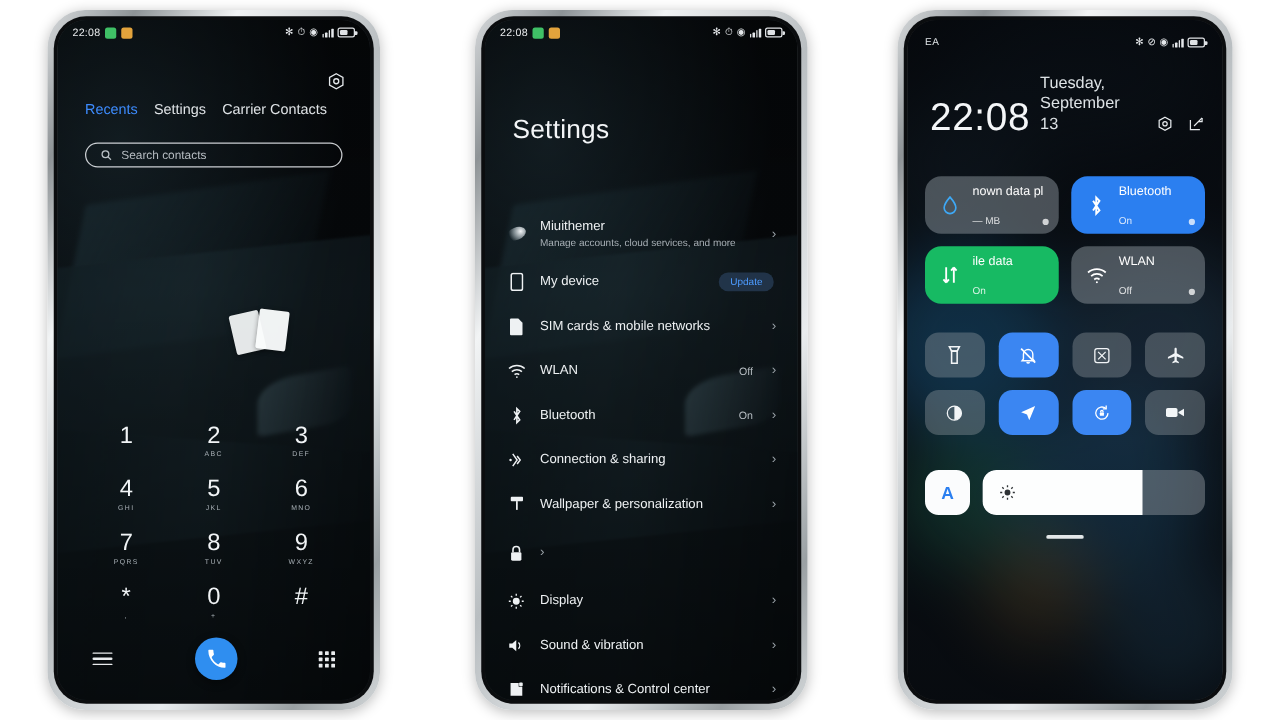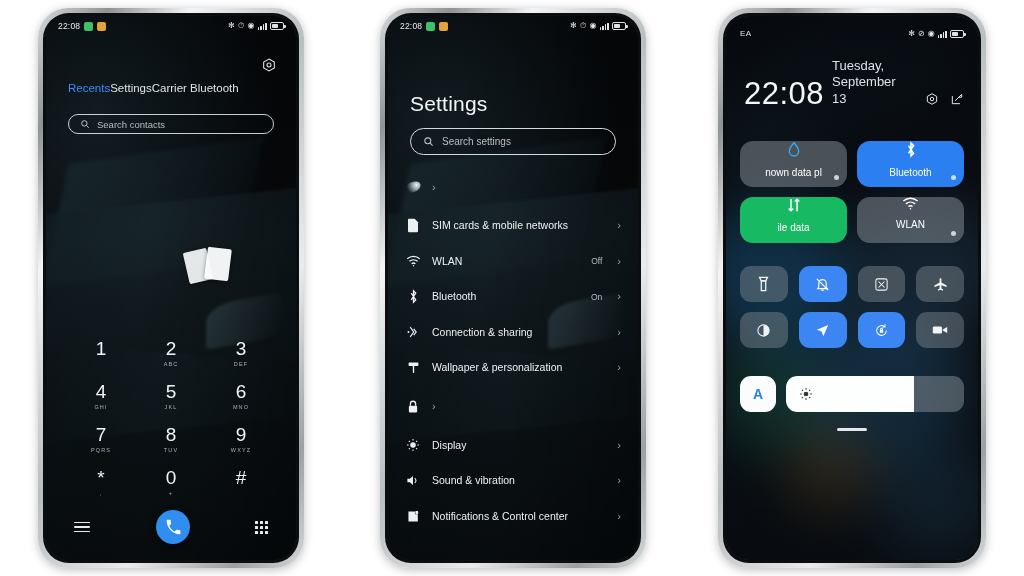--- a/index.html
+++ b/index.html
@@ -106,21 +106,21 @@
   }
 
   
   #phone1 { left: 38px; top: 8px; width: 266px; height: 560px; }
   .p1-gear {
     position:absolute; top: 40px; right: 18px; width: 18px; height: 18px;
     display:flex; align-items:center; justify-content:center; z-index: 12;
   }
   .tabs {
     position:absolute; top: 66px; left: 0; right:0;
-    display:flex; align-items:center; padding: 0 22px;
+    display:flex; align-items:center; gap: 13px; padding: 0 22px;
     z-index: 12;
   }
   .tab { font-size: 11.5px; color:#dfe3e6; white-space: nowrap; }
   .tab.active { color:#3d8bfd; }
   .searchbar {
     position:absolute; top: 98px; left: 22px; right: 22px; height: 20px;
     border:1px solid rgba(236,240,243,.85); border-radius: 14px;
     display:flex; align-items:center; gap:7px; padding: 0 11px;
     z-index: 12;
   }
@@ -222,21 +222,20 @@
   .cc-time { font-size: 31px; color:#f4f6f8; font-weight: 300; line-height: .92; letter-spacing: .5px; }
   .cc-date { font-size: 13px; color:#dde2e5; line-height: 1.25; max-width: 78px; padding-bottom: 2px; }
   .cc-acts { margin-left:auto; display:flex; align-items:center; gap: 11px; padding-bottom: 3px; }
 
   .cc-tiles { position:absolute; top: 125px; left: 14px; right: 14px; z-index: 20;
     display:grid; grid-template-columns: 1fr 1fr; gap: 10px; }
   .tile {
     height: 46px; border-radius: 13px; position: relative;
     display:flex; align-items:center; gap: 9px; padding: 0 11px;
     overflow: hidden;
-    flex-direction: column;
   }
   .tile.grey { background: rgba(128,137,143,.55); }
   .tile.blue { background: #2b7ff0; }
   .tile.green { background: #17ba63; }
   .tile .tic { width: 18px; flex:none; display:flex; align-items:center; justify-content:center; }
   .tile .tt { font-size: 10px; color:#fff; line-height:1.2; }
   .tile .ts { font-size: 8px; color: rgba(255,255,255,.82); margin-top:12px; }
   .tile .dot { position:absolute; right: 8px; bottom: 7px; width: 5px; height: 5px; border-radius: 50%; background: rgba(255,255,255,.75); }
 
   .cc-toggles { position:absolute; top: 250px; left: 14px; right: 14px; z-index: 20;
@@ -301,21 +300,21 @@
         <div class="p1-gear">
           <svg width="16" height="16" viewBox="0 0 24 24" fill="none" stroke="#e3e7ea" stroke-width="1.6">
             <path d="M12 3 20 7.5v9L12 21 4 16.5v-9z"></path>
               <circle cx="12" cy="12" r="3"></circle>
           </svg>
         </div>
 
         <div class="tabs">
           <div class="tab active">Recents</div>
           <div class="tab">Settings</div>
-          <div class="tab">Carrier Bluetooth</div>
+          <div class="tab">Carrier Contacts</div>
         </div>
 
         <div class="searchbar">
           <span class="mag">
             <svg width="10" height="10" viewBox="0 0 24 24" fill="none" stroke="#bcc3c8" stroke-width="2.4">
               <circle cx="10.5" cy="10.5" r="6.5"></circle>
                 <path d="M15.5 15.5 21 21"></path>
             </svg>
           </span>
           <span class="ph">Search contacts</span>
@@ -435,39 +434,45 @@
                 <span></span>
               </span>
             <span class="battery">
                 <i></i>
               </span>
           </div>
         </div>
 
         <div class="settings-title">Settings</div>
 
-        <div class="settings-search">
-          <span class="mag">
-            <svg width="11" height="11" viewBox="0 0 24 24" fill="none" stroke="#bcc3c8" stroke-width="2.4">
-              <circle cx="10.5" cy="10.5" r="6.5"></circle>
-                <path d="M15.5 15.5 21 21"></path>
-            </svg>
-          </span>
-          <span class="ph">Search settings</span>
-        </div>
 
         <div class="settings-list">
 
           <div class="srow tall">
             <span class="ic">
                 <span class="miui-dot"></span>
               </span>
-            <span class="chev">›</span>
-          </div>
-
+            <span class="txt">
+              <div class="ti">Miuithemer</div>
+              <div class="sub">Manage accounts, cloud services, and more</div>
+            </span>
+            <span class="chev">›</span>
+          </div>
+
+          <div class="srow">
+            <span class="ic">
+              <svg width="11" height="15" viewBox="0 0 14 20" fill="none" stroke="#eef1f3" stroke-width="1.6">
+                  <rect x="1" y="1" width="12" height="18" rx="2"></rect>
+                </svg>
+            </span>
+            <span class="txt">
+              <div class="ti">My device</div>
+            </span>
+            <span class="update-badge">Update</span>
+          </div>
 
           <div class="srow">
             <span class="ic">
               <svg width="12" height="15" viewBox="0 0 14 18" fill="#eef1f3">
                   <path d="M1 2a1 1 0 0 1 1-1h7l4 4v11a1 1 0 0 1-1 1H2a1 1 0 0 1-1-1z"></path>
                 </svg>
             </span>
             <span class="txt">
               <div class="ti">SIM cards &amp; mobile networks</div>
             </span>

